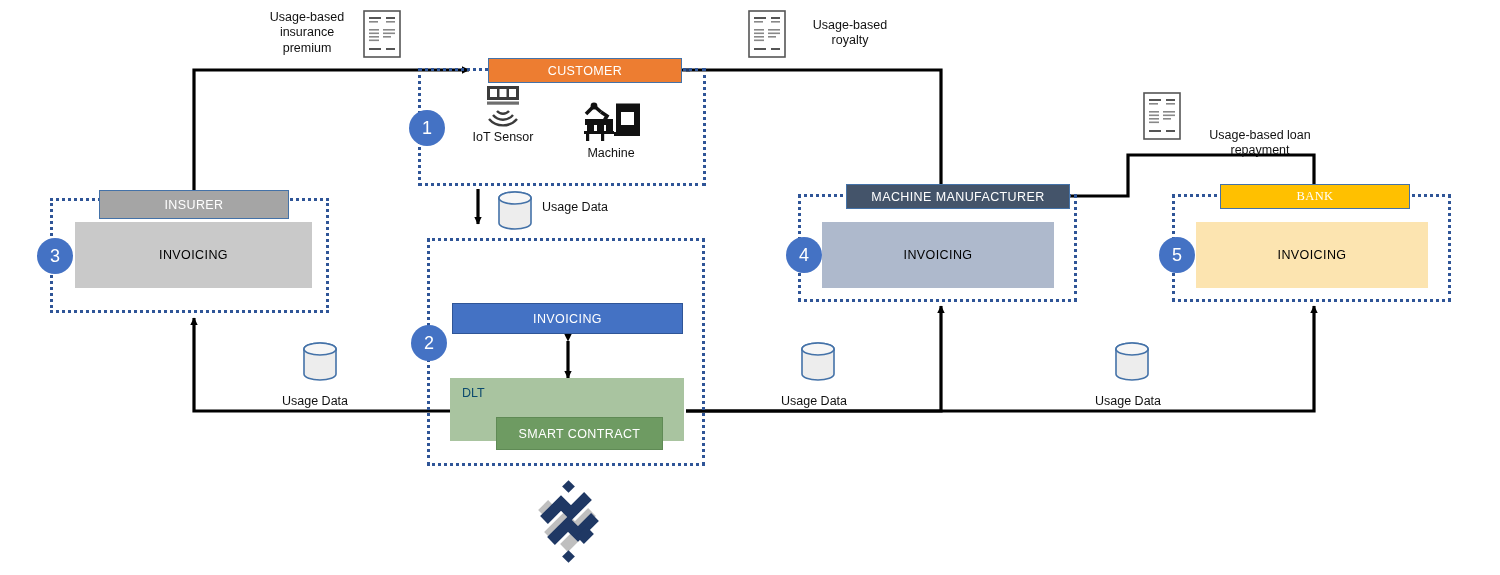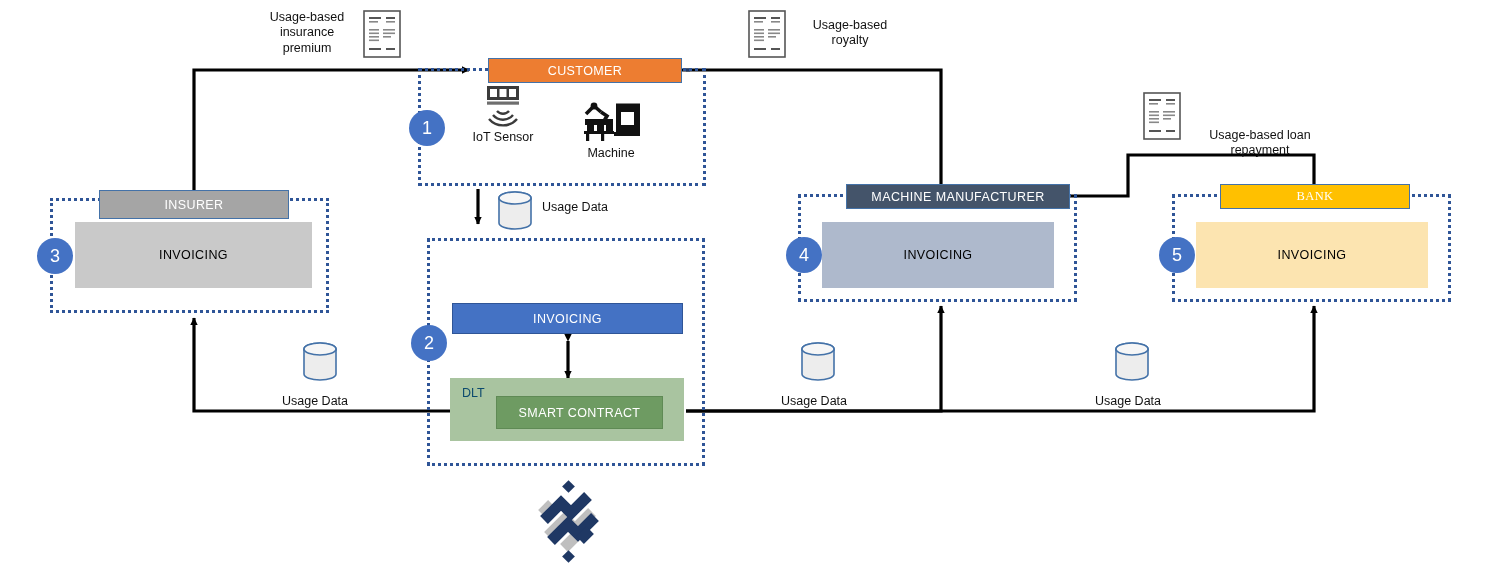--- a/index.html
+++ b/index.html
@@ -56,21 +56,21 @@
   }
   .dlt{
     background:#A9C4A0;position:absolute;box-sizing:border-box;
   }
   .dlt .dltlabel{
     position:absolute;left:12px;top:8px;color:#0c4a6e;font-size:12.5px;
   }
   .smart{
     position:absolute;background:#6E9B62;border:1px solid #5f8a55;
     color:#ffffff;display:flex;align-items:center;justify-content:center;
-    font-size:12.5px;letter-spacing:.4px;
+    font-size:12.5px;letter-spacing:.4px;margin-top:21px;
   }
 
   
   .caption{
     position:absolute;font-size:12.5px;color:#111;text-align:center;
     line-height:1.22;white-space:pre-line;
   }
 
   
   .icowrap{position:absolute;display:flex;flex-direction:column;align-items:center;}

